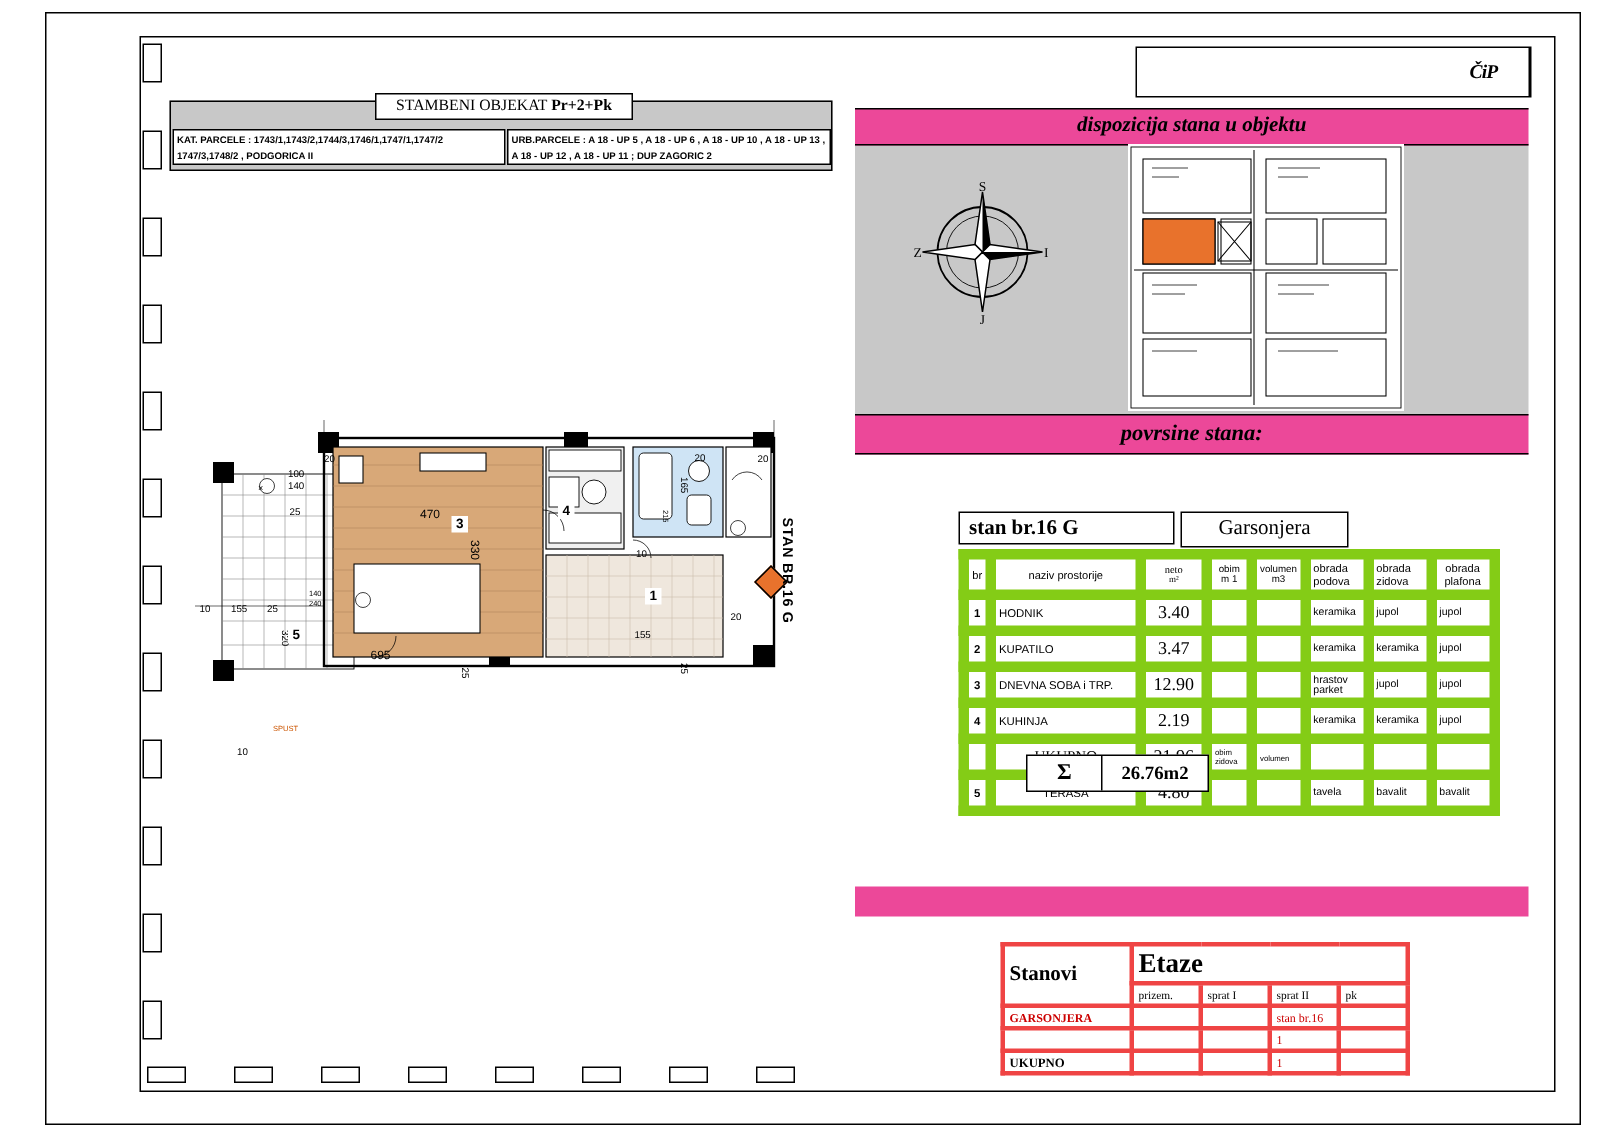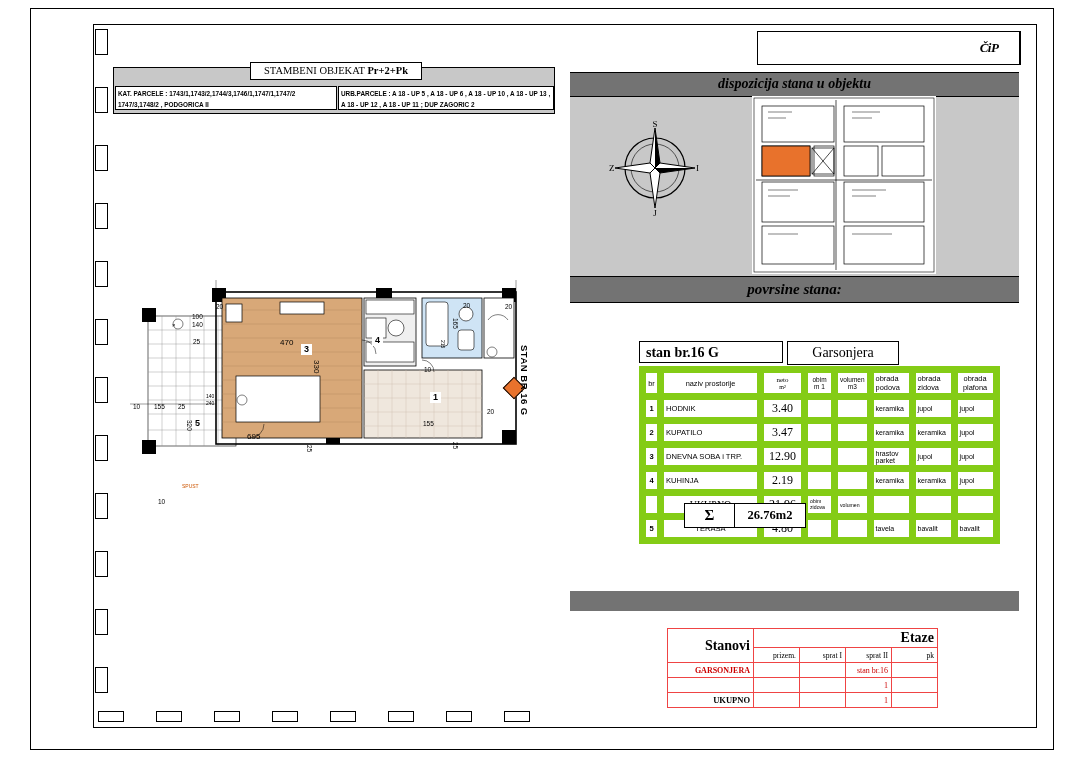--- a/index.html
+++ b/index.html
@@ -95,21 +95,21 @@
   .tb-sub {
     font-family: "Liberation Serif", serif;
     font-size: 4.8px;
     text-align: center;
     letter-spacing: 0px;
   }
 
   
   .gray {
     position: absolute;
-    background: #737373;
+    background: #ec4899;
   }
   .banner-1 {
     left: 570px; top: 72px;
     width: 449px; height: 23px;
     border-top: 1px solid #000;
     border-bottom: 1px solid #000;
   }
   .banner-2 {
     left: 570px; top: 276px;
     width: 449px; height: 25px;
@@ -304,35 +304,35 @@
   
   table.etaze {
     position: absolute;
     left: 667px; top: 628px;
     border-collapse: collapse;
     background: #fff;
     font-family: "Liberation Serif", serif;
     font-size: 8px;
   }
   table.etaze td, table.etaze th {
-    border: 1px solid #ef4444;
+    border: 3px solid #ef4444;
     padding: 1px 3px;
     height: 15px;
     box-sizing: border-box;
-    text-align: right;
+    text-align: left;
   }
   .et-stanovi {
     width: 86px;
     font-weight: bold;
     font-size: 14px;
     font-family: "Liberation Serif", serif;
   }
   .et-etaze {
     font-weight: bold;
-    font-size: 14px;
+    font-size: 18px;
   }
   .et-col { width: 46px; font-size: 7.6px; }
   .et-red { color: #cc0000; font-weight: bold; font-size: 8px; }
   .et-red-cell { color: #cc0000; font-size: 8px; }
 
   
   .stan-label {
     position: absolute;
     left: 519px; top: 345px;
     font-size: 9.5px;

